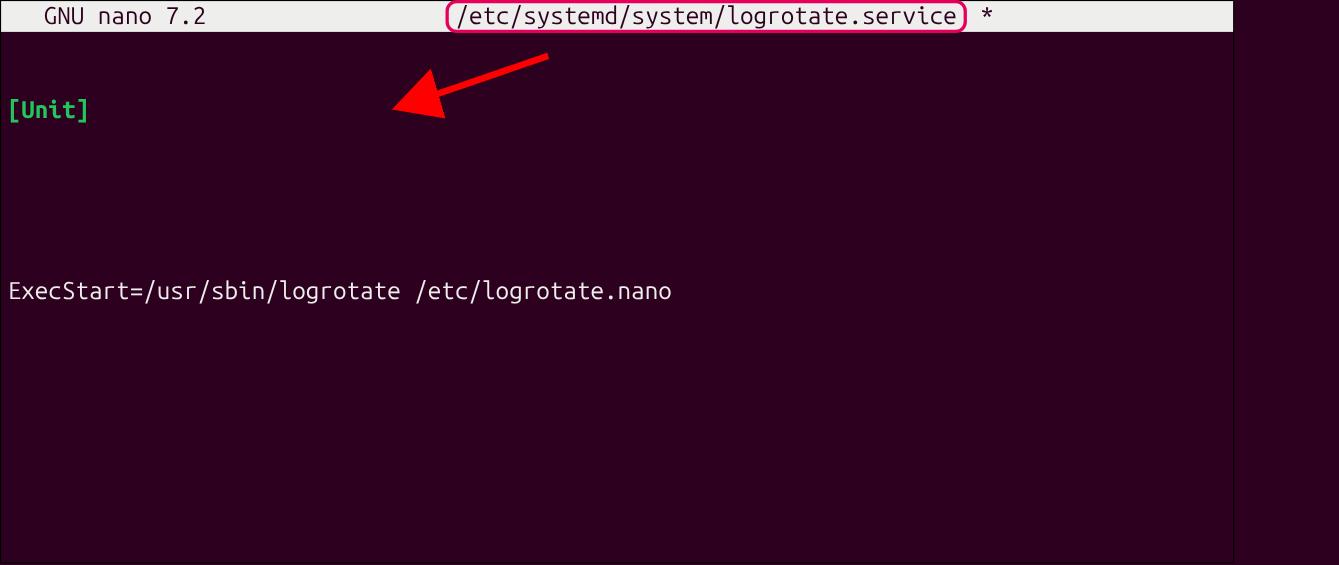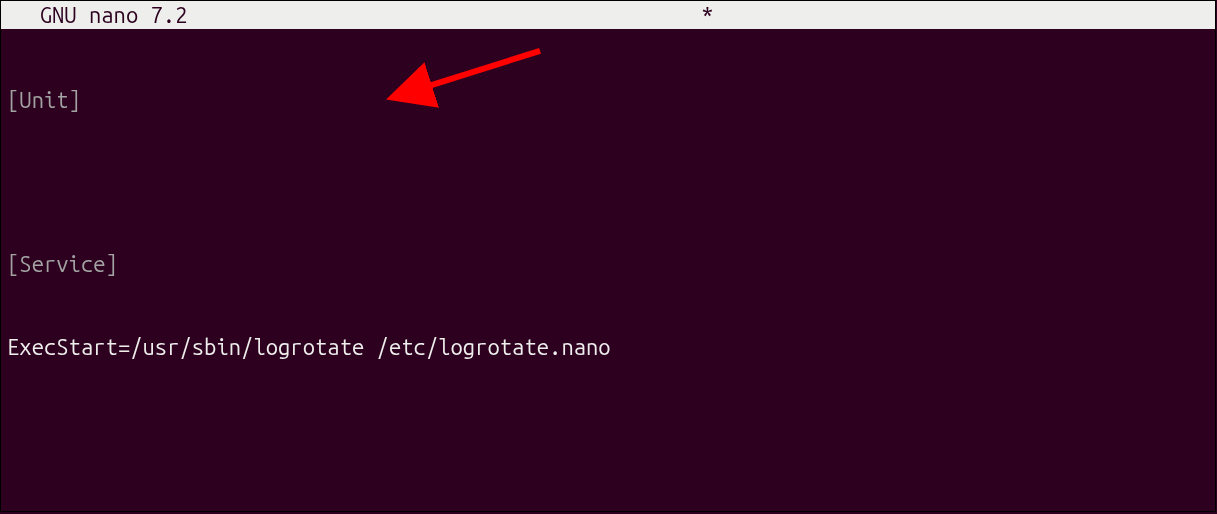--- a/index.html
+++ b/index.html
@@ -5,21 +5,21 @@
     * { margin: 0; padding: 0; box-sizing: border-box; }
     html, body { width: 1217px; height: 514px; overflow: hidden; }
     body {
       font-family: "Ubuntu Mono", "DejaVu Sans Mono", "Consolas", monospace;
       font-size: 22px;
       line-height: 1.25;
       background: #2c001e;
       color: #eeeeec;
     }
     .window {
-      width: 1216px;
+      width: 1122px;
       height: 512px;
       border: 1px solid #000;
       position: relative;
       background: #2c001e;
       display: flex;
       flex-direction: column;
     }
     .titlebar {
       background: #eeeeec;
       color: #2c001e;
@@ -50,49 +50,49 @@
       flex: 0 0 auto;
       margin-right: auto;
     }
     .titlebar-spacer { flex: 1; }
     .editor {
       flex: 1 1 auto;
       padding: 2px 6px 0 6px;
       white-space: pre;
     }
     .section-header {
-      color: #a3a3a3;
-      font-weight: normal;
+      color: #22c55e;
+      font-weight: bold;
     }
     .line { min-height: 27px; }
     .arrow-layer {
       position: absolute;
       left: 0;
       top: 0;
       width: 100%;
       height: 100%;
       pointer-events: none;
     }
   </style>
 </head>
 <body>
 
 <div class="window">
 
   <div class="titlebar">
     <span class="titlebar-left">  GNU nano 7.2</span>
     <span class="titlebar-spacer"></span>
+    <span class="titlebar-center">/etc/systemd/system/logrotate.service</span>
     <span class="titlebar-mod"> *</span>
     <span class="titlebar-spacer"></span>
   </div>
 
   <div class="editor">
     <div class="line section-header">[Unit]</div>
     <div class="line"></div>
-    <div class="line section-header">[Service]</div>
     <div class="line">ExecStart=/usr/sbin/logrotate /etc/logrotate.nano</div>
     <div class="line"></div>
     
     
   </div>
 
   <svg class="arrow-layer" viewBox="0 0 1216 512" preserveAspectRatio="none">
     <defs>
       <marker id="arrowhead" markerWidth="8" markerHeight="8" refX="2" refY="4" orient="auto">
         <polygon points="0 0, 8 4, 0 8" fill="#ff0000"></polygon>

